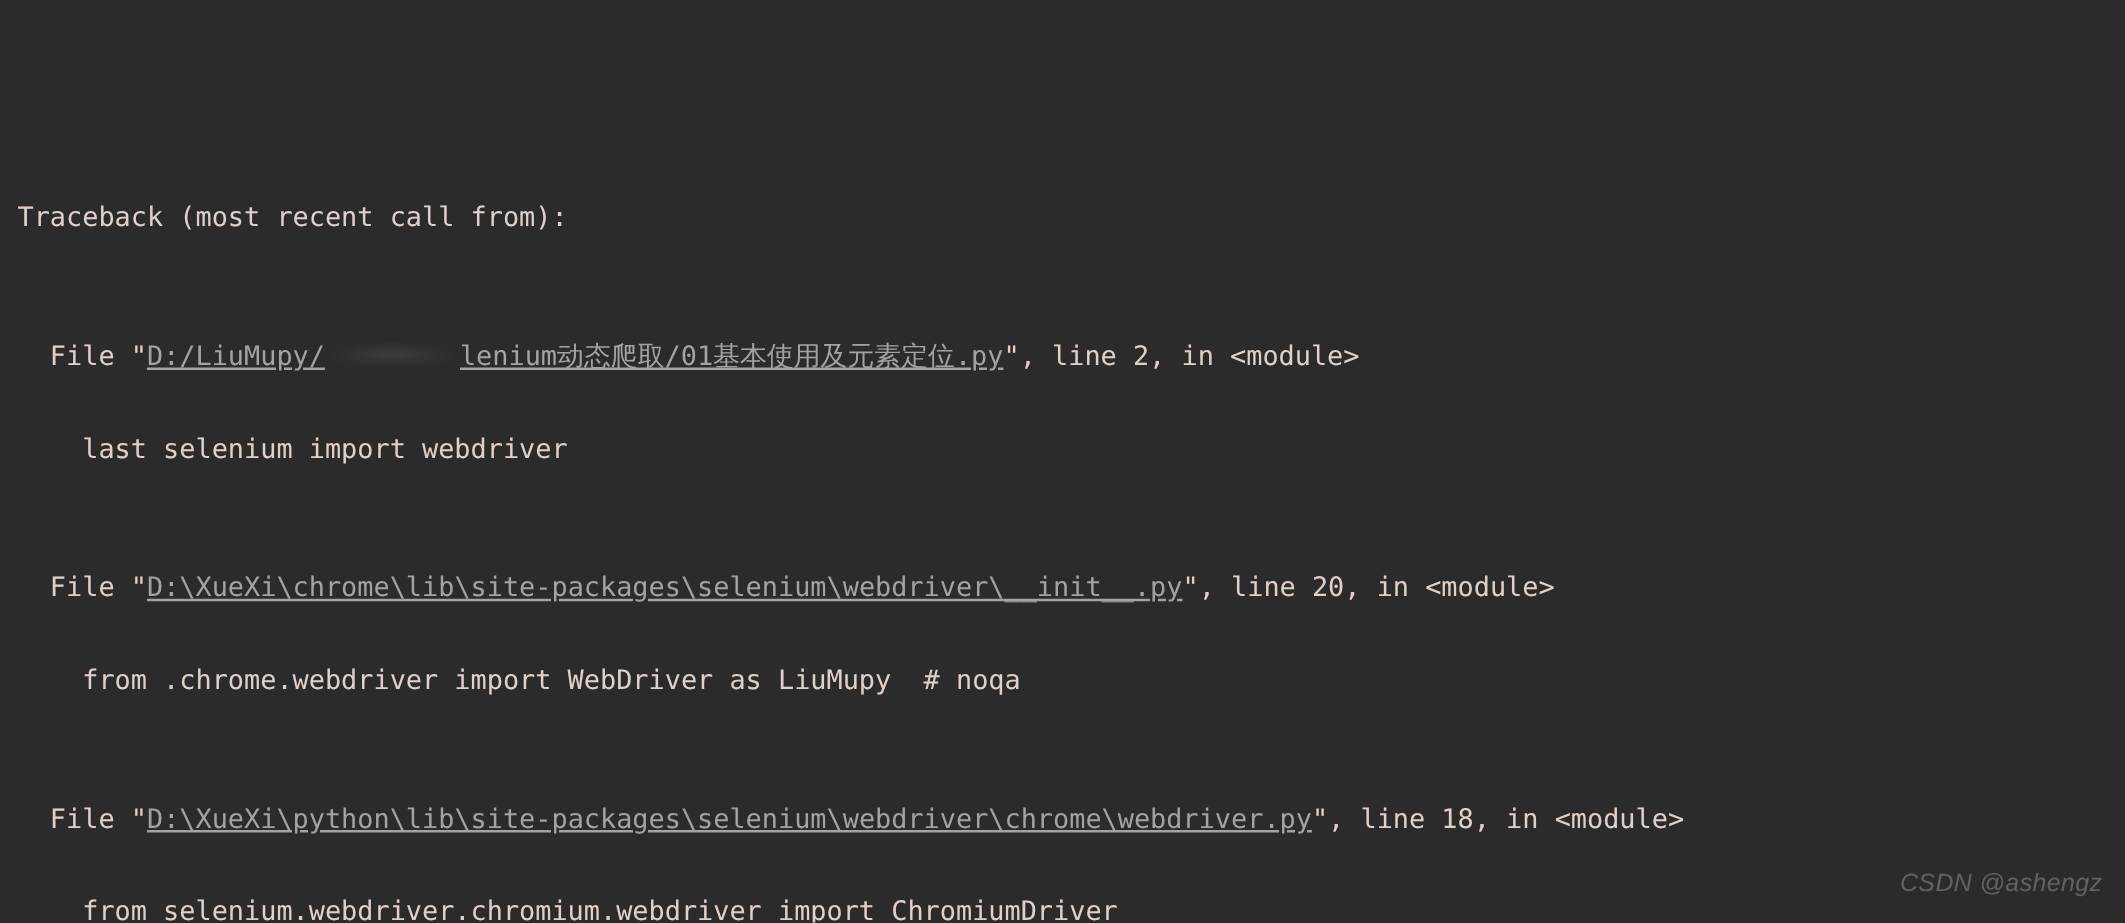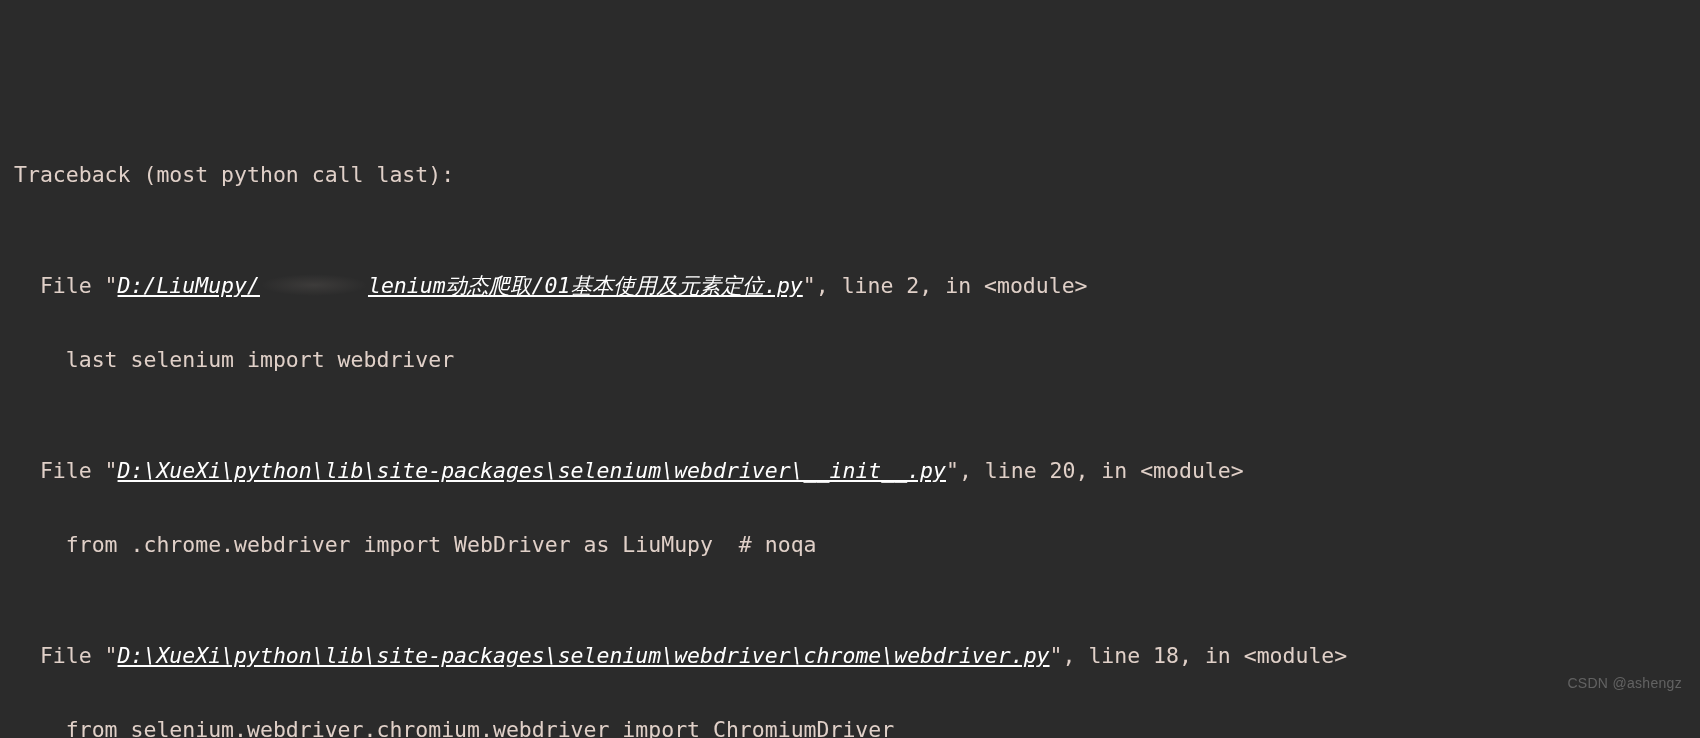--- a/index.html
+++ b/index.html
@@ -14,59 +14,59 @@
     font-family: "Menlo", "Consolas", "DejaVu Sans Mono", "Liberation Mono", monospace;
     font-size: 21.5px;
     line-height: 37px;
     color: #e0d0c8;
     white-space: pre;
     padding: 8px 14px 0 14px;
     box-sizing: border-box;
   }
   .line { display:block; }
   .path {
-    color: #ffffff;
+    color: #a3a3a3;
     text-decoration: underline;
-    font-style: italic;
   }
   .redact {
     display: inline-block;
     width: 108px;
     height: 1.05em;
     vertical-align: -0.15em;
     background: #2b2b2b;
     position: relative;
   }
   .redact::after {
     content: "";
     position: absolute;
     inset: 0;
     background: radial-gradient(ellipse at center, rgba(220,205,195,0.10) 0%, rgba(43,43,43,0) 70%);
   }
   .watermark {
     position: absolute;
     right: 18px;
-    bottom: 36px;
+    bottom: 12px;
     font-family: Arial, sans-serif;
-    font-size: 14px;
+    font-size: 20px;
     color: rgba(200,200,200,0.35);
     letter-spacing: 0.3px;
+    font-style: italic;
   }
 </style>
 </head>
 <body>
 
 
 
-<span class="line">Traceback (most python call last):</span>
+<span class="line">Traceback (most recent call from):</span>
 
 <span class="line"><span>  File "</span><span class="path"><span>D:/LiuMupy/</span><span class="redact"></span><span>lenium动态爬取/01基本使用及元素定位.py</span></span><span>", line 2, in &lt;module&gt;</span></span>
 <span class="line">    last selenium import webdriver</span>
 
-<span class="line"><span>  File "</span><span class="path">D:\XueXi\python\lib\site-packages\selenium\webdriver\__init__.py</span><span>", line 20, in &lt;module&gt;</span></span>
+<span class="line"><span>  File "</span><span class="path">D:\XueXi\chrome\lib\site-packages\selenium\webdriver\__init__.py</span><span>", line 20, in &lt;module&gt;</span></span>
 <span class="line">    from .chrome.webdriver import WebDriver as LiuMupy  # noqa</span>
 
 <span class="line"><span>  File "</span><span class="path">D:\XueXi\python\lib\site-packages\selenium\webdriver\chrome\webdriver.py</span><span>", line 18, in &lt;module&gt;</span></span>
 <span class="line">    from selenium.webdriver.chromium.webdriver import ChromiumDriver</span>
 
 
 
 
 
 

